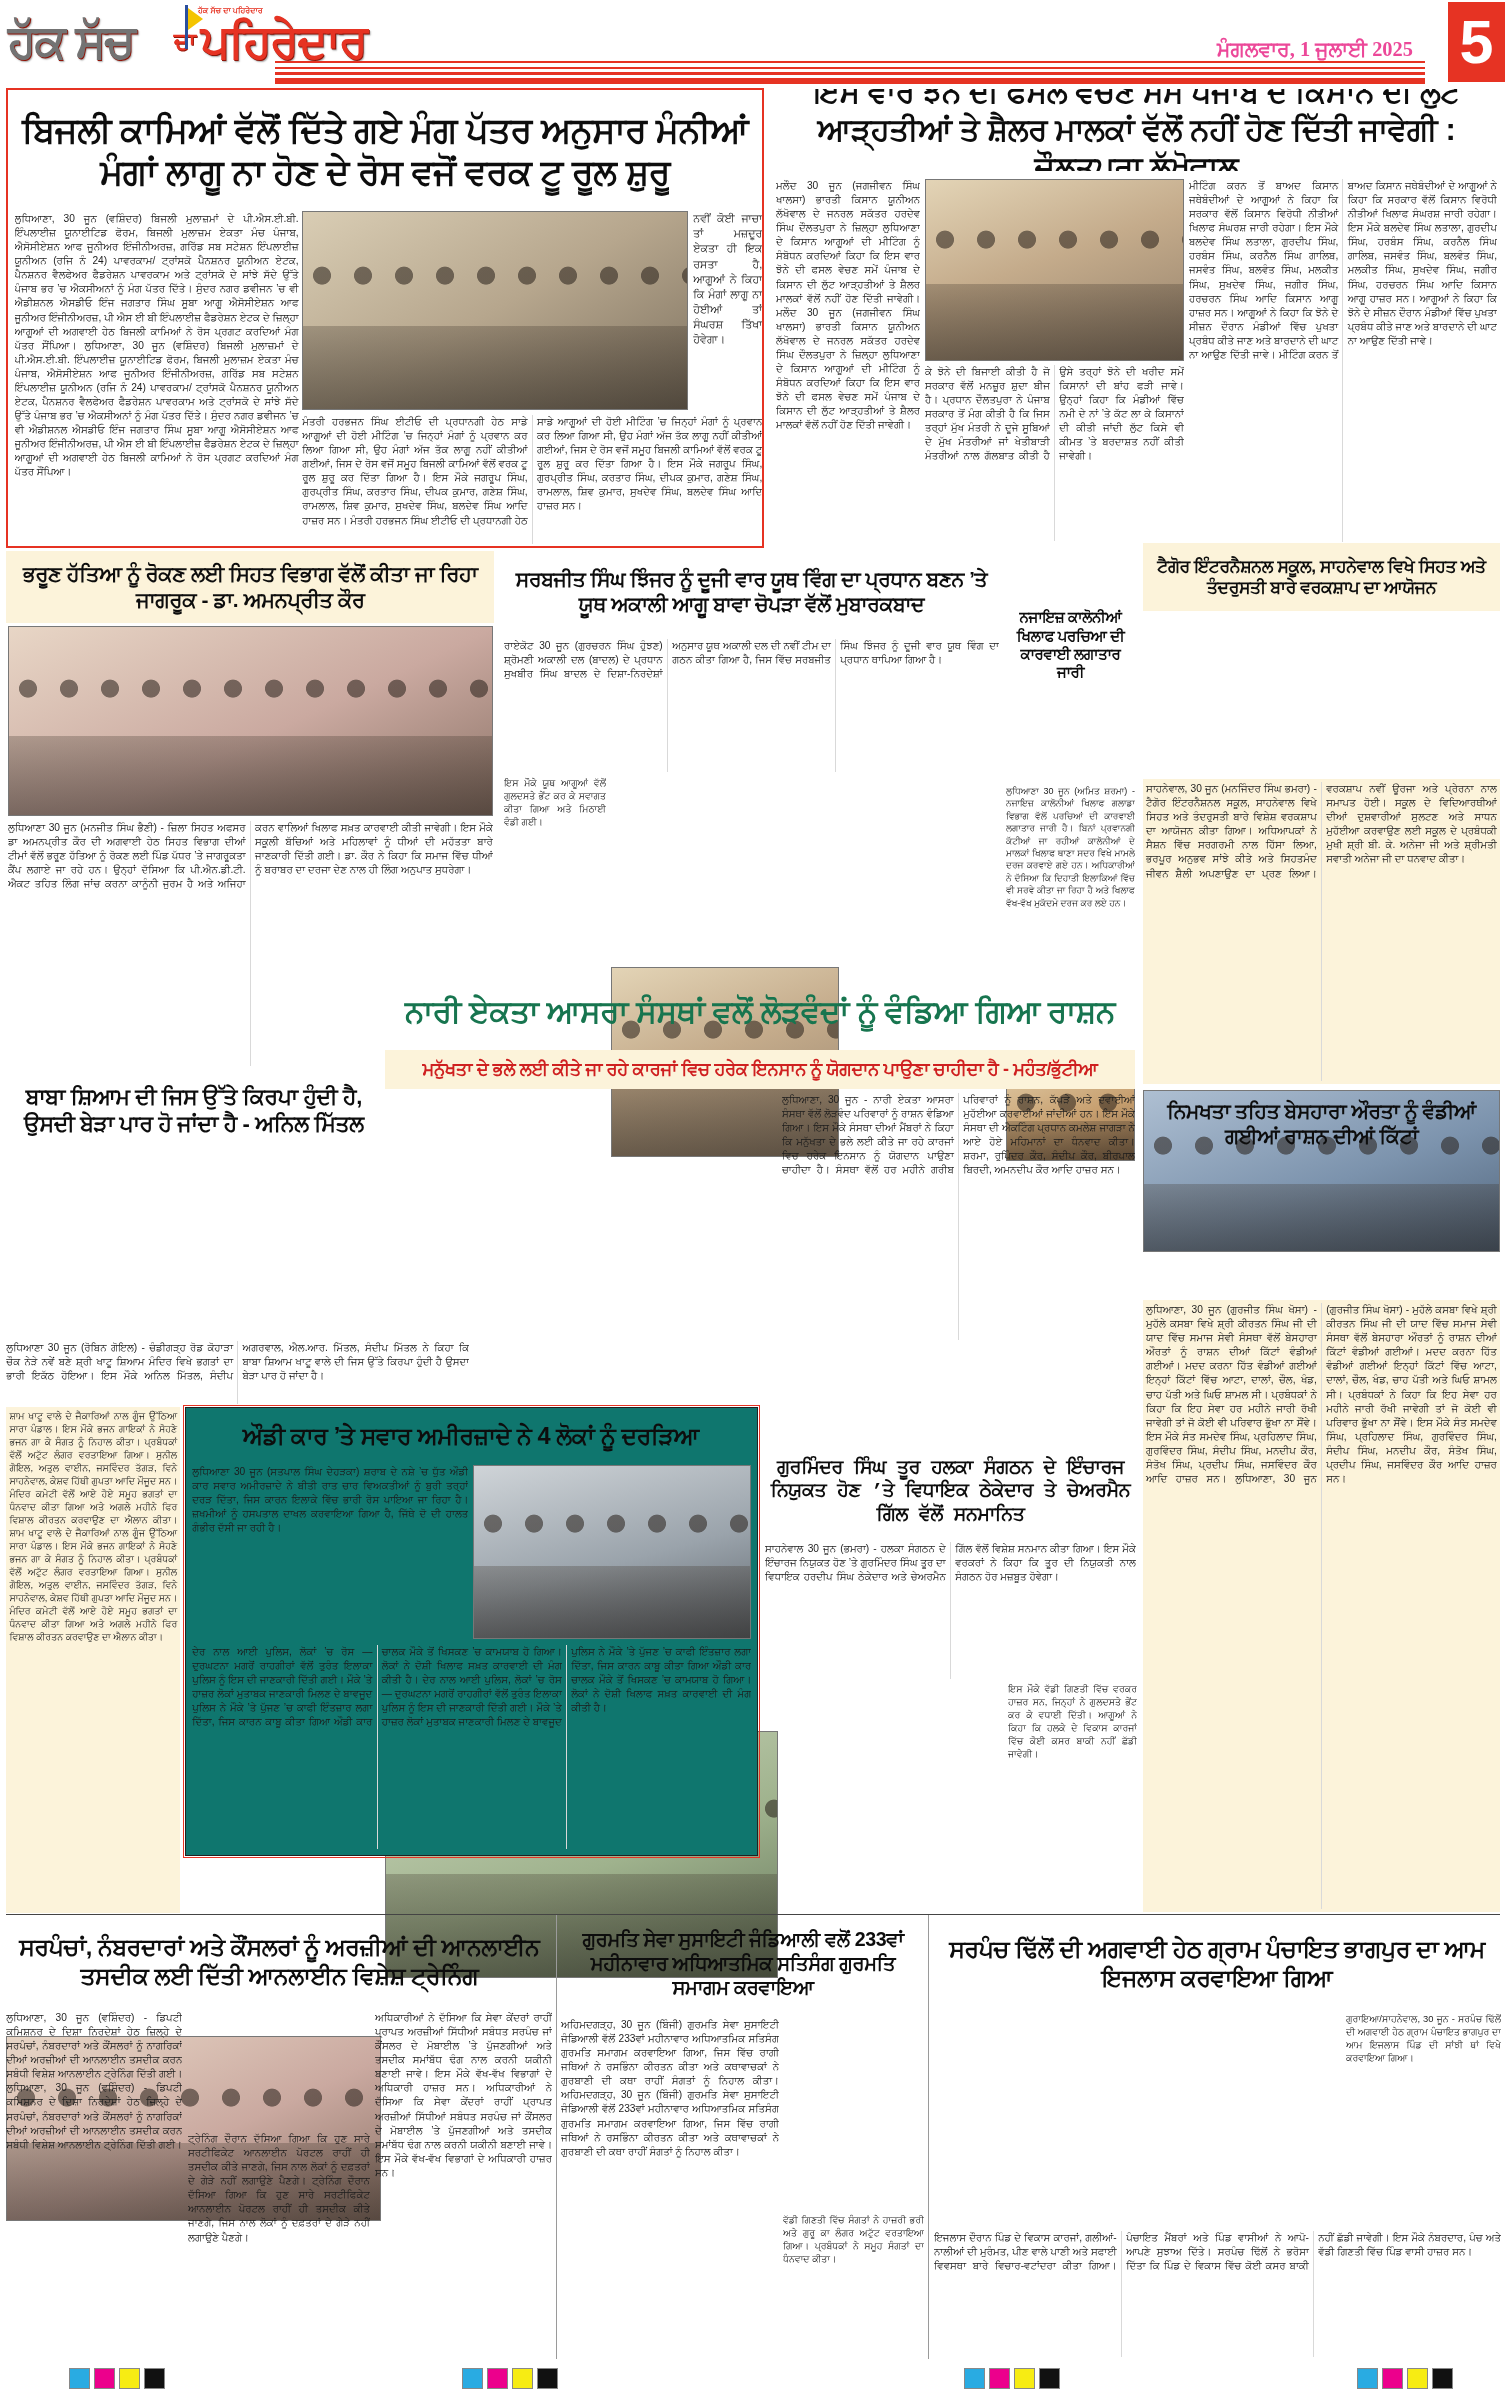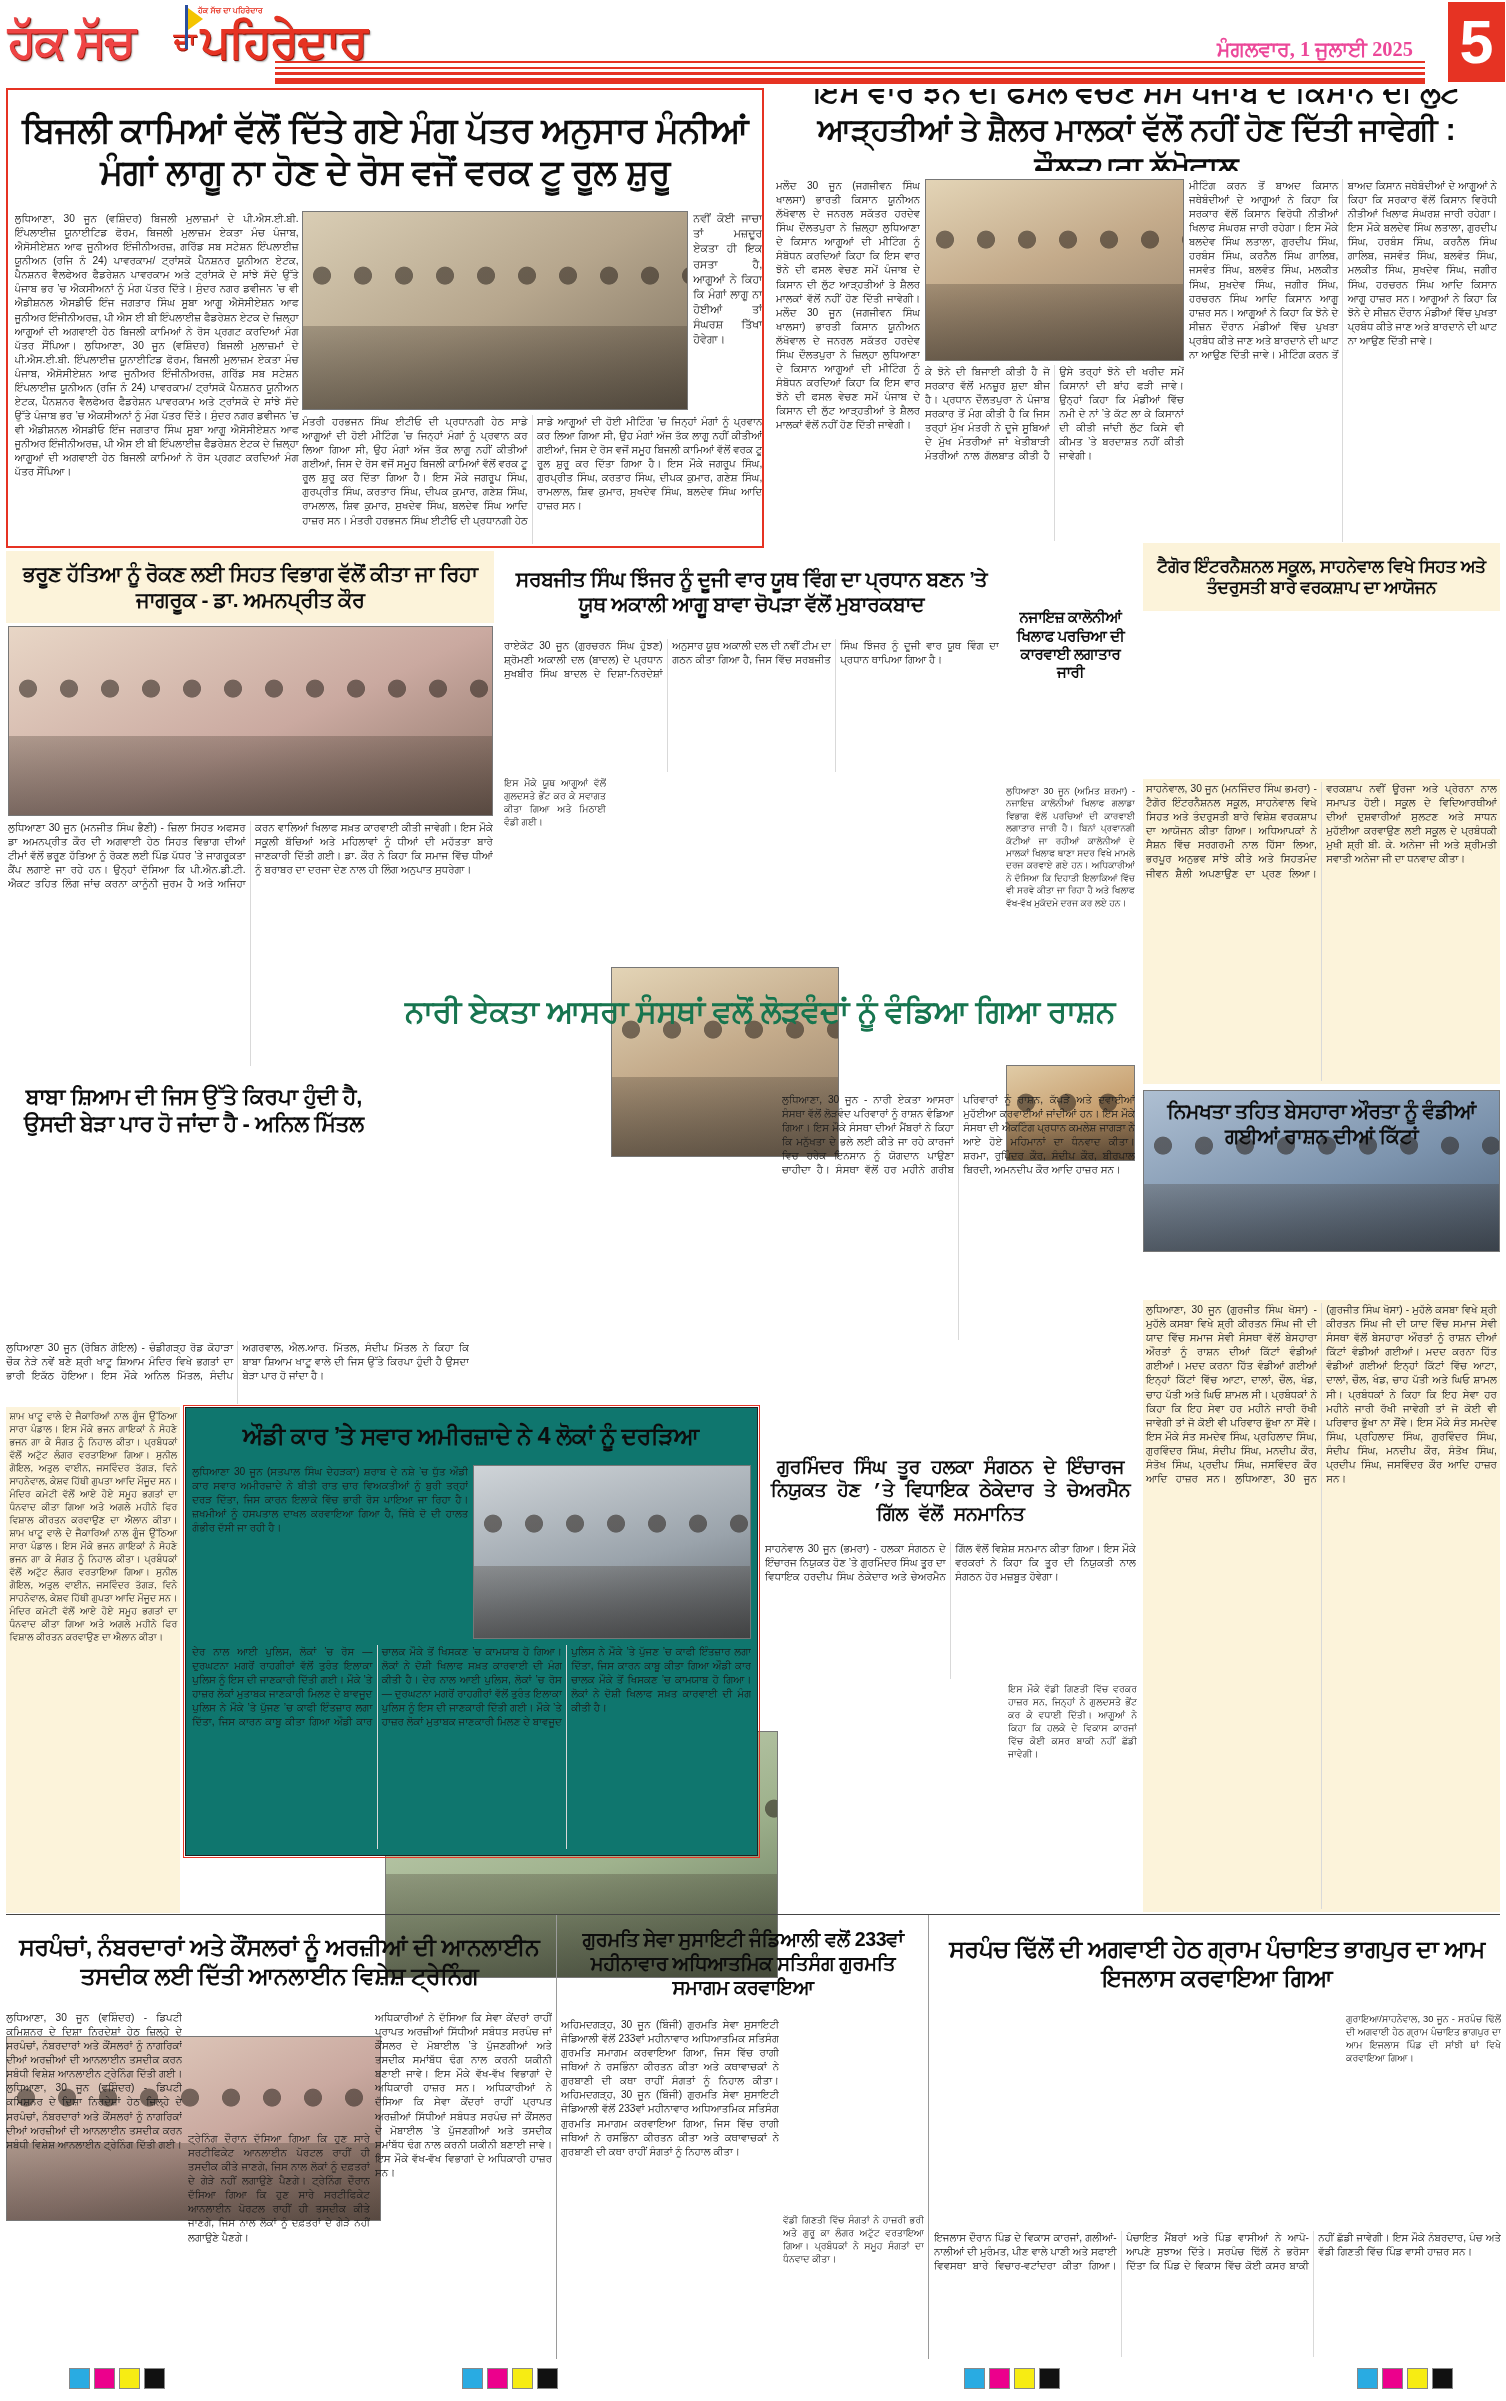--- a/index.html
+++ b/index.html
@@ -30,21 +30,21 @@
   .regmark{display:flex;gap:3.9px;}
   .regmark span{width:19px;height:19px;display:block;border:0.8px solid #888;}
 </style>
 </head>
 <body>
 
 <div id="page">
 
   <div class="abs" style="left:0;top:0;width:1506px;height:85px;">
     <div class="abs" style="left:7.9px;top:3.1px;width:408px;height:77px;display:flex;align-items:center;gap:4.7px;">
-      <span style="font-size:46px;font-weight:bold;color:#ef4444;text-shadow:0.8px 0.8px 0 #8f1408, 1.6px 1.6px 1.6px rgba(0,0,0,.35);letter-spacing:-1.6px;">ਹੱਕ ਸੱਚ</span>
+      <span style="font-size:46px;font-weight:bold;color:#737373;text-shadow:0.8px 0.8px 0 #8f1408, 1.6px 1.6px 1.6px rgba(0,0,0,.35);letter-spacing:-1.6px;">ਹੱਕ ਸੱਚ</span>
       <span class="abs" style="left:163px;top:1.6px;width:31px;height:44px;">
         <span class="abs" style="left:14px;top:0;width:3.1px;height:44px;background:#2a4f9e;"></span>
         <span class="abs" style="left:17.3px;top:3.1px;width:0;height:0;border-top:11px solid transparent;border-bottom:11px solid transparent;border-left:15.7px solid #f4c400;"></span>
       </span>
       <span style="font-size:23.6px;font-weight:bold;color:#e63323;margin-left:35px;text-shadow:0.8px 0.8px 0 #8f1408;">ਦਾ</span>
       <span style="font-size:46px;font-weight:bold;color:#e63323;text-shadow:0.8px 0.8px 0 #8f1408, 1.6px 1.6px 1.6px rgba(0,0,0,.35);letter-spacing:-1.6px;">ਪਹਿਰੇਦਾਰ</span>
     </div>
     <div class="abs" style="left:198px;top:6.3px;width:126px;font-size:7.9px;color:#e63323;font-weight:bold;">ਹੱਕ ਸੱਚ ਦਾ ਪਹਿਰੇਦਾਰ</div>
     <div class="abs redbar" style="left:275px;top:61px;width:1150px;height:2.4px;"></div>
     <div class="abs redbar" style="left:275px;top:67px;width:1150px;height:2.4px;"></div>
@@ -83,20 +83,21 @@
 
   <div class="hl abs" style="left:1006px;top:609px;width:129px;height:72px;font-size:15px;">ਨਜਾਇਜ਼ ਕਾਲੋਨੀਆਂ ਖਿਲਾਫ ਪਰਚਿਆ ਦੀ ਕਾਰਵਾਈ ਲਗਾਤਾਰ ਜਾਰੀ</div>
   <div class="photo ph-dust abs" style="left:1006px;top:685px;width:129px;height:96px;"></div>
   <div class="bodytxt abs" style="left:1006px;top:785px;width:129px;height:184px;font-size:9px;">ਲੁਧਿਆਣਾ 30 ਜੂਨ (ਅਮਿਤ ਸ਼ਰਮਾ) - ਨਜਾਇਜ਼ ਕਾਲੋਨੀਆਂ ਖਿਲਾਫ ਗਲਾਡਾ ਵਿਭਾਗ ਵੱਲੋਂ ਪਰਚਿਆਂ ਦੀ ਕਾਰਵਾਈ ਲਗਾਤਾਰ ਜਾਰੀ ਹੈ। ਬਿਨਾਂ ਪ੍ਰਵਾਨਗੀ ਕੱਟੀਆਂ ਜਾ ਰਹੀਆਂ ਕਾਲੋਨੀਆਂ ਦੇ ਮਾਲਕਾਂ ਖਿਲਾਫ ਥਾਣਾ ਸਦਰ ਵਿਖੇ ਮਾਮਲੇ ਦਰਜ ਕਰਵਾਏ ਗਏ ਹਨ। ਅਧਿਕਾਰੀਆਂ ਨੇ ਦੱਸਿਆ ਕਿ ਦਿਹਾਤੀ ਇਲਾਕਿਆਂ ਵਿੱਚ ਵੀ ਸਰਵੇ ਕੀਤਾ ਜਾ ਰਿਹਾ ਹੈ ਅਤੇ ਖਿਲਾਫ ਵੱਖ-ਵੱਖ ਮੁਕੱਦਮੇ ਦਰਜ ਕਰ ਲਏ ਹਨ।</div>
 
   <div class="hl cream abs" style="left:1143px;top:543px;width:357px;height:68px;font-size:17.3px;">ਟੈਗੋਰ ਇੰਟਰਨੈਸ਼ਨਲ ਸਕੂਲ, ਸਾਹਨੇਵਾਲ ਵਿਖੇ ਸਿਹਤ ਅਤੇ ਤੰਦਰੁਸਤੀ ਬਾਰੇ ਵਰਕਸ਼ਾਪ ਦਾ ਆਯੋਜਨ</div>
   <div class="photo ph-blue abs" style="left:1143px;top:614px;width:357px;height:162px;"></div>
   <div class="bodytxt cols2 cream abs" style="left:1143px;top:779px;width:357px;height:305px;padding:3.1px;">ਸਾਹਨੇਵਾਲ, 30 ਜੂਨ (ਮਨਜਿੰਦਰ ਸਿੰਘ ਭਮਰਾ) - ਟੈਗੋਰ ਇੰਟਰਨੈਸ਼ਨਲ ਸਕੂਲ, ਸਾਹਨੇਵਾਲ ਵਿਖੇ ਸਿਹਤ ਅਤੇ ਤੰਦਰੁਸਤੀ ਬਾਰੇ ਵਿਸ਼ੇਸ਼ ਵਰਕਸ਼ਾਪ ਦਾ ਆਯੋਜਨ ਕੀਤਾ ਗਿਆ। ਅਧਿਆਪਕਾਂ ਨੇ ਸੈਸ਼ਨ ਵਿੱਚ ਸਰਗਰਮੀ ਨਾਲ ਹਿੱਸਾ ਲਿਆ, ਭਰਪੂਰ ਅਨੁਭਵ ਸਾਂਝੇ ਕੀਤੇ ਅਤੇ ਸਿਹਤਮੰਦ ਜੀਵਨ ਸ਼ੈਲੀ ਅਪਣਾਉਣ ਦਾ ਪ੍ਰਣ ਲਿਆ। ਵਰਕਸ਼ਾਪ ਨਵੀਂ ਊਰਜਾ ਅਤੇ ਪ੍ਰੇਰਨਾ ਨਾਲ ਸਮਾਪਤ ਹੋਈ। ਸਕੂਲ ਦੇ ਵਿਦਿਆਰਥੀਆਂ ਦੀਆਂ ਦੁਸ਼ਵਾਰੀਆਂ ਸੁਲਟਣ ਅਤੇ ਸਾਧਨ ਮੁਹੱਈਆ ਕਰਵਾਉਣ ਲਈ ਸਕੂਲ ਦੇ ਪ੍ਰਬੰਧਕੀ ਮੁਖੀ ਸ਼੍ਰੀ ਬੀ. ਕੇ. ਅਨੇਜਾ ਜੀ ਅਤੇ ਸ਼੍ਰੀਮਤੀ ਸਵਾਤੀ ਅਨੇਜਾ ਜੀ ਦਾ ਧਨਵਾਦ ਕੀਤਾ।</div>
 
   <div class="hl abs" style="left:385px;top:976px;width:750px;height:71px;font-size:31px;color:#17754f;">ਨਾਰੀ ਏਕਤਾ ਆਸਰਾ ਸੰਸਥਾਂ ਵਲੋਂ ਲੋੜਵੰਦਾਂ ਨੂੰ ਵੰਡਿਆ ਗਿਆ ਰਾਸ਼ਨ</div>
+  <div class="hl cream abs" style="left:385px;top:1050px;width:750px;height:39px;font-size:18px;color:#cf2020;">ਮਨੁੱਖਤਾ ਦੇ ਭਲੇ ਲਈ ਕੀਤੇ ਜਾ ਰਹੇ ਕਾਰਜਾਂ ਵਿਚ ਹਰੇਕ ਇਨਸਾਨ ਨੂੰ ਯੋਗਦਾਨ ਪਾਉਣਾ ਚਾਹੀਦਾ ਹੈ - ਮਹੰਤ/ਭੁੱਟੀਆ</div>
   <div class="photo ph-green abs" style="left:385px;top:1093px;width:393px;height:247px;"></div>
   <div class="bodytxt cols2 abs" style="left:782px;top:1093px;width:353px;height:247px;">ਲੁਧਿਆਣਾ, 30 ਜੂਨ - ਨਾਰੀ ਏਕਤਾ ਆਸਰਾ ਸੰਸਥਾ ਵੱਲੋਂ ਲੋੜਵੰਦ ਪਰਿਵਾਰਾਂ ਨੂੰ ਰਾਸ਼ਨ ਵੰਡਿਆ ਗਿਆ। ਇਸ ਮੌਕੇ ਸੰਸਥਾ ਦੀਆਂ ਮੈਂਬਰਾਂ ਨੇ ਕਿਹਾ ਕਿ ਮਨੁੱਖਤਾ ਦੇ ਭਲੇ ਲਈ ਕੀਤੇ ਜਾ ਰਹੇ ਕਾਰਜਾਂ ਵਿਚ ਹਰੇਕ ਇਨਸਾਨ ਨੂੰ ਯੋਗਦਾਨ ਪਾਉਣਾ ਚਾਹੀਦਾ ਹੈ। ਸੰਸਥਾ ਵੱਲੋਂ ਹਰ ਮਹੀਨੇ ਗਰੀਬ ਪਰਿਵਾਰਾਂ ਨੂੰ ਰਾਸ਼ਨ, ਕੱਪੜੇ ਅਤੇ ਦਵਾਈਆਂ ਮੁਹੱਈਆ ਕਰਵਾਈਆਂ ਜਾਂਦੀਆਂ ਹਨ। ਇਸ ਮੌਕੇ ਸੰਸਥਾ ਦੀ ਐਕਟਿੰਗ ਪ੍ਰਧਾਨ ਕਮਲੇਸ਼ ਜਾਗੜਾ ਨੇ ਆਏ ਹੋਏ ਮਹਿਮਾਨਾਂ ਦਾ ਧੰਨਵਾਦ ਕੀਤਾ। ਸ਼ਰਮਾ, ਰੁਪਿੰਦਰ ਕੌਰ, ਸੰਦੀਪ ਕੌਰ, ਬੀਰਪਾਲ ਬਿਰਦੀ, ਅਮਨਦੀਪ ਕੌਰ ਆਦਿ ਹਾਜ਼ਰ ਸਨ।</div>
 
   <div class="hl abs" style="left:6.3px;top:1074px;width:375px;height:74px;font-size:22px;">ਬਾਬਾ ਸ਼ਿਆਮ ਦੀ ਜਿਸ ਉੱਤੇ ਕਿਰਪਾ ਹੁੰਦੀ ਹੈ, ਉਸਦੀ ਬੇੜਾ ਪਾਰ ਹੋ ਜਾਂਦਾ ਹੈ - ਅਨਿਲ ਮਿੱਤਲ</div>
   <div class="photo ph-pink abs" style="left:6.3px;top:1151px;width:375px;height:185px;"></div>
   <div class="bodytxt cols2 abs" style="left:6.3px;top:1341px;width:463px;height:63px;">ਲੁਧਿਆਣਾ 30 ਜੂਨ (ਰੋਬਿਨ ਗੋਇਲ) - ਚੰਡੀਗੜ੍ਹ ਰੋਡ ਕੋਹਾੜਾ ਚੌਕ ਨੇੜੇ ਨਵੇਂ ਬਣੇ ਸ਼੍ਰੀ ਖਾਟੂ ਸ਼ਿਆਮ ਮੰਦਿਰ ਵਿਖੇ ਭਗਤਾਂ ਦਾ ਭਾਰੀ ਇਕੱਠ ਹੋਇਆ। ਇਸ ਮੌਕੇ ਅਨਿਲ ਮਿੱਤਲ, ਸੰਦੀਪ ਅਗਰਵਾਲ, ਐਲ.ਆਰ. ਮਿੱਤਲ, ਸੰਦੀਪ ਮਿੱਤਲ ਨੇ ਕਿਹਾ ਕਿ ਬਾਬਾ ਸ਼ਿਆਮ ਖਾਟੂ ਵਾਲੇ ਦੀ ਜਿਸ ਉੱਤੇ ਕਿਰਪਾ ਹੁੰਦੀ ਹੈ ਉਸਦਾ ਬੇੜਾ ਪਾਰ ਹੋ ਜਾਂਦਾ ਹੈ।</div>
   <div class="bodytxt cream abs" style="left:6.3px;top:1407px;width:174px;height:506px;font-size:9.4px;padding:3.1px;">ਸ਼ਾਮ ਖਾਟੂ ਵਾਲੇ ਦੇ ਜੈਕਾਰਿਆਂ ਨਾਲ ਗੂੰਜ ਉੱਠਿਆ ਸਾਰਾ ਪੰਡਾਲ। ਇਸ ਮੌਕੇ ਭਜਨ ਗਾਇਕਾਂ ਨੇ ਸੋਹਣੇ ਭਜਨ ਗਾ ਕੇ ਸੰਗਤ ਨੂੰ ਨਿਹਾਲ ਕੀਤਾ। ਪ੍ਰਬੰਧਕਾਂ ਵੱਲੋਂ ਅਟੁੱਟ ਲੰਗਰ ਵਰਤਾਇਆ ਗਿਆ। ਸੁਨੀਲ ਗੋਇਲ, ਅਤੁਲ ਵਾਈਨ, ਜਸਵਿੰਦਰ ਤੱਗੜ, ਵਿਨੇ ਸਾਹਨੇਵਾਲ, ਕੇਸ਼ਵ ਹਿੱਥੀ ਗੁਪਤਾ ਆਦਿ ਮੌਜੂਦ ਸਨ। ਮੰਦਿਰ ਕਮੇਟੀ ਵੱਲੋਂ ਆਏ ਹੋਏ ਸਮੂਹ ਭਗਤਾਂ ਦਾ ਧੰਨਵਾਦ ਕੀਤਾ ਗਿਆ ਅਤੇ ਅਗਲੇ ਮਹੀਨੇ ਫਿਰ ਵਿਸ਼ਾਲ ਕੀਰਤਨ ਕਰਵਾਉਣ ਦਾ ਐਲਾਨ ਕੀਤਾ। ਸ਼ਾਮ ਖਾਟੂ ਵਾਲੇ ਦੇ ਜੈਕਾਰਿਆਂ ਨਾਲ ਗੂੰਜ ਉੱਠਿਆ ਸਾਰਾ ਪੰਡਾਲ। ਇਸ ਮੌਕੇ ਭਜਨ ਗਾਇਕਾਂ ਨੇ ਸੋਹਣੇ ਭਜਨ ਗਾ ਕੇ ਸੰਗਤ ਨੂੰ ਨਿਹਾਲ ਕੀਤਾ। ਪ੍ਰਬੰਧਕਾਂ ਵੱਲੋਂ ਅਟੁੱਟ ਲੰਗਰ ਵਰਤਾਇਆ ਗਿਆ। ਸੁਨੀਲ ਗੋਇਲ, ਅਤੁਲ ਵਾਈਨ, ਜਸਵਿੰਦਰ ਤੱਗੜ, ਵਿਨੇ ਸਾਹਨੇਵਾਲ, ਕੇਸ਼ਵ ਹਿੱਥੀ ਗੁਪਤਾ ਆਦਿ ਮੌਜੂਦ ਸਨ। ਮੰਦਿਰ ਕਮੇਟੀ ਵੱਲੋਂ ਆਏ ਹੋਏ ਸਮੂਹ ਭਗਤਾਂ ਦਾ ਧੰਨਵਾਦ ਕੀਤਾ ਗਿਆ ਅਤੇ ਅਗਲੇ ਮਹੀਨੇ ਫਿਰ ਵਿਸ਼ਾਲ ਕੀਰਤਨ ਕਰਵਾਉਣ ਦਾ ਐਲਾਨ ਕੀਤਾ।</div>
 
   <div class="abs" style="left:185px;top:1407px;width:573px;height:449px;border:1.6px solid #222;outline:0.8px solid #e63323;outline-offset:1.6px;background:#0f766e;">
     <div class="hl abs" style="left:6.3px;top:6.3px;width:557px;height:44px;font-size:23.6px;">ਔਡੀ ਕਾਰ ’ਤੇ ਸਵਾਰ ਅਮੀਰਜ਼ਾਦੇ ਨੇ 4 ਲੋਕਾਂ ਨੂੰ ਦਰੜਿਆ</div>

